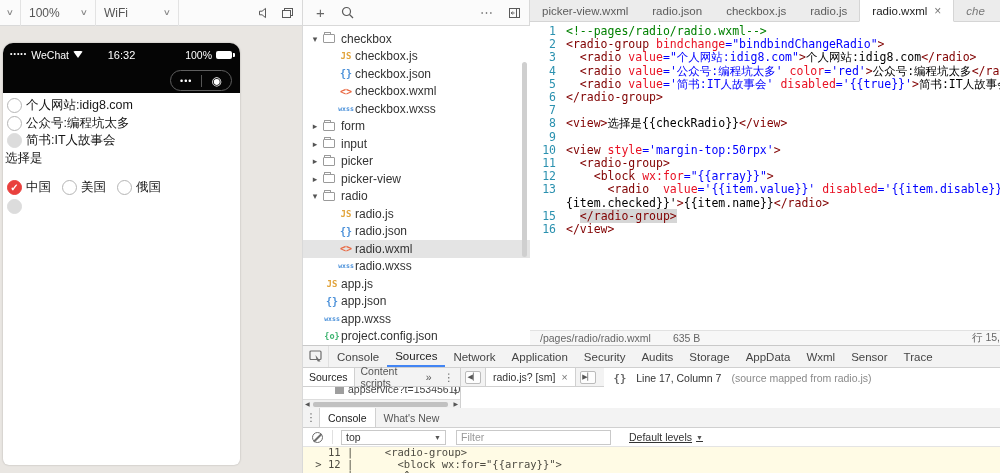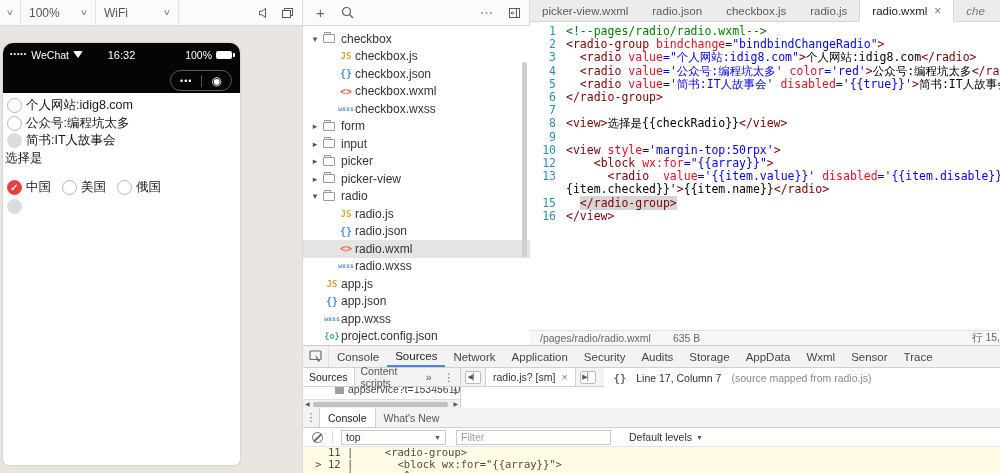--- a/index.html
+++ b/index.html
@@ -128,21 +128,21 @@
   .ctab { display:flex; align-items:center; padding:0 8px; }
   .ctab.active { background:#fff; border-left:1px solid #d0d0d0; border-right:1px solid #d0d0d0; color:#222; }
   #con-filter { height:19px; border-bottom:1px solid #e4e4e4; background:#fff; display:flex; align-items:center; flex:none; }
   .ban { width:11px; height:11px; border:1.5px solid #6e6e6e; border-radius:50%; position:relative; margin:0 9px 0 9px; flex:none; }
   .ban::after { content:""; position:absolute; left:-1px; top:4px; width:11px; height:1.5px; background:#6e6e6e; transform:rotate(-45deg); }
   .vsep { width:1px; height:14px; background:#e0e0e0; margin-right:8px; }
   #ctx-select { width:105px; height:15px; border:1px solid #c9c9c9; display:flex; align-items:center; font-size:10.5px; color:#333; padding:0 4px; justify-content:space-between; background:#fff; }
   #ctx-select .tri, .lvl-tri { font-size:7px; color:#555; }
   #filter-input { width:155px; height:15px; border:1px solid #c9c9c9; font-size:10.5px; color:#333; padding:0 4px; margin-left:10px; font-family:"Liberation Sans", sans-serif; }
   #filter-input::placeholder { color:#999; }
-  #levels { margin-left:18px; font-size:10.5px; color:#333; display:flex; align-items:center; gap:4px; }
+  #levels { margin-left:18px; font-size:10.5px; color:#333; display:flex; align-items:center; gap:4px;text-decoration:underline; }
   #con-output { flex:1; background:#fffbe5; overflow:hidden; padding-left:6px; font-family:"DejaVu Sans Mono", monospace; font-size:10.5px; color:#4d4b42; }
   #con-output pre { line-height:11.5px; font-family:inherit; }
 </style>
 </head>
 <body>
 
 <div id="toolbar-left" class="abs tb">
   <div class="tb-item" style="width:20px;justify-content:center;">
     <span class="car">∨</span>
   </div>
@@ -360,20 +360,21 @@
     <div class="cl"><span class="gut">1</span><span class="cbody"><span class="t-com">&lt;!--pages/radio/radio.wxml--&gt;</span></span></div>
     <div class="cl"><span class="gut">2</span><span class="cbody"><span class="t-tag">&lt;radio-group </span><span class="t-attr">bindchange</span><span class="t-str">="bindbindChangeRadio"</span><span class="t-tag">&gt;</span></span></div>
     <div class="cl"><span class="gut">3</span><span class="cbody"><span class="t-pln">  </span><span class="t-tag">&lt;radio </span><span class="t-attr">value</span><span class="t-str">="个人网站:idig8.com"</span><span class="t-tag">&gt;</span><span class="t-pln">个人网站:idig8.com</span><span class="t-tag">&lt;/radio&gt;</span></span></div>
     <div class="cl"><span class="gut">4</span><span class="cbody"><span class="t-pln">  </span><span class="t-tag">&lt;radio </span><span class="t-attr">value</span><span class="t-str">='公众号:编程坑太多' </span><span class="t-attr">color</span><span class="t-str">='red'</span><span class="t-tag">&gt;</span><span class="t-pln">公众号:编程坑太多</span><span class="t-tag">&lt;/radio&gt;</span></span></div>
     <div class="cl"><span class="gut">5</span><span class="cbody"><span class="t-pln">  </span><span class="t-tag">&lt;radio </span><span class="t-attr">value</span><span class="t-str">='简书:IT人故事会' </span><span class="t-attr">disabled</span><span class="t-str">='{{true}}'</span><span class="t-tag">&gt;</span><span class="t-pln">简书:IT人故事会</span></span></div>
     <div class="cl"><span class="gut">6</span><span class="cbody"><span class="t-tag">&lt;/radio-group&gt;</span></span></div>
     <div class="cl"><span class="gut">7</span><span class="cbody"> </span></div>
     <div class="cl"><span class="gut">8</span><span class="cbody"><span class="t-tag">&lt;view&gt;</span><span class="t-pln">选择是{{checkRadio}}</span><span class="t-tag">&lt;/view&gt;</span></span></div>
     <div class="cl"><span class="gut">9</span><span class="cbody"> </span></div>
     <div class="cl"><span class="gut">10</span><span class="cbody"><span class="t-tag">&lt;view </span><span class="t-attr">style</span><span class="t-str">='margin-top:50rpx'</span><span class="t-tag">&gt;</span></span></div>
+    <div class="cl"><span class="gut">11</span><span class="cbody"><span class="t-pln">  </span><span class="t-tag">&lt;radio-group&gt;</span></span></div>
     <div class="cl"><span class="gut">12</span><span class="cbody"><span class="t-pln">    </span><span class="t-tag">&lt;block </span><span class="t-attr">wx:for</span><span class="t-str">="{{array}}"</span><span class="t-tag">&gt;</span></span></div>
     <div class="cl"><span class="gut">13</span><span class="cbody"><span class="t-pln">      </span><span class="t-tag">&lt;radio  </span><span class="t-attr">value</span><span class="t-str">='{{item.value}}' </span><span class="t-attr">disabled</span><span class="t-str">='{{item.disable}}' </span></span></div>
     <div class="cl"><span class="gut"></span><span class="cbody"><span class="t-pln">{item.checked}}'</span><span class="t-tag">&gt;</span><span class="t-pln">{{item.name}}</span><span class="t-tag">&lt;/radio&gt;</span></span></div>
     <div class="cl"><span class="gut">15</span><span class="cbody"><span class="t-pln">  </span><span class="t-tag t-hl">&lt;/radio-group&gt;</span></span></div>
     <div class="cl"><span class="gut">16</span><span class="cbody"><span class="t-tag">&lt;/view&gt;</span></span></div>
   </div>
 <div id="editor-status">
   <span class="path">/pages/radio/radio.wxml</span>
   <span class="size">635 B</span>
   <span class="pos">行 15,</span>

